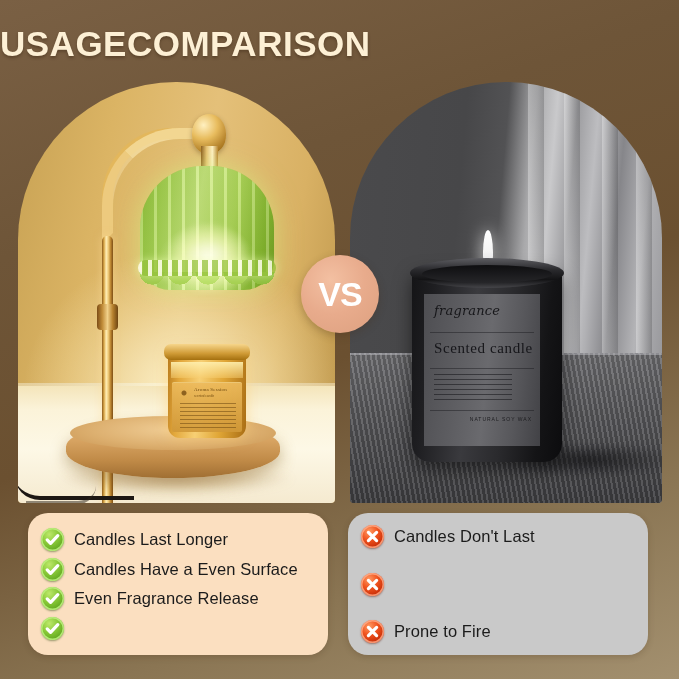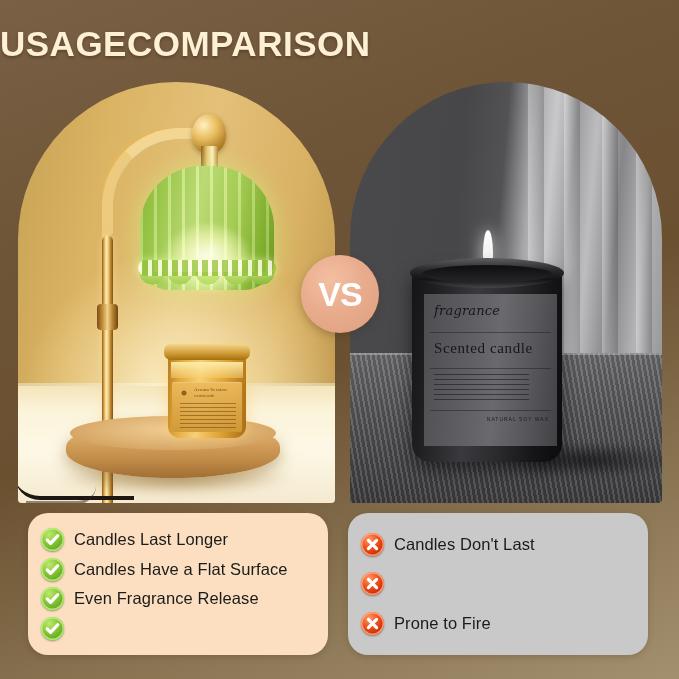--- a/index.html
+++ b/index.html
@@ -247,21 +247,21 @@
     position:absolute; left:133px; top:148px; width:10px; height:44px;
     border-radius:50% 50% 42% 42%;
     background:linear-gradient(180deg,#ffffff 0%,#f4f4f4 48%,#d8d8da 100%);
     box-shadow:0 0 16px rgba(255,255,255,.75);
   }
   .wick {
     position:absolute; left:135px; top:188px; width:4px; height:8px;
     background:#3a3a3c;
   }
   .jar-black-label {
-    position:absolute; left:74px; top:212px; width:133px; height:152px;
+    position:absolute; left:74px; top:212px; width:116px; height:152px;
     background:linear-gradient(96deg,#4e4e52 0%,#5d5d61 30%,#6a6a6e 54%,#57575b 78%,#424246 100%);
   }
   .lbl-script {
     position:absolute; left:10px; top:9px;
     font-family:"DejaVu Serif", serif; font-style:italic;
     font-size:13px; color:#17171a; letter-spacing:.2px;
   }
   .lbl-rule {
     position:absolute; left:6px; right:6px; height:1px; background:rgba(25,25,28,.45);
   }
@@ -304,20 +304,21 @@
   .card-pro {
     left:28px; width:300px;
     background:#fbdfc0;
     box-shadow:0 2px 6px rgba(70,45,25,.22);
     text-align:center;
   }
   .card-con {
     left:348px; width:300px;
     background:#c9c9c9;
     box-shadow:0 2px 6px rgba(70,45,25,.22);
+    justify-content:space-between;
   }
   .feat {
     display:flex; align-items:center; gap:10px;
     padding-left:13px;
   }
   .feat-text {
     font-size:16.5px; color:#1b1b1b; letter-spacing:.1px; white-space:nowrap;
   }
 
   
@@ -415,21 +416,21 @@
         </svg>
     </span>
     <span class="feat-text">Candles Last Longer</span>
   </div>
   <div class="feat">
     <span class="ic ic-ok">
       <svg viewBox="0 0 23 23">
           <path d="M6.2 11.9 L9.6 15.4 L16.8 7.6" stroke="#ffffff" stroke-width="3.2" fill="none" stroke-linecap="round" stroke-linejoin="round"></path>
         </svg>
     </span>
-    <span class="feat-text">Candles Have a Flat Surface</span>
+    <span class="feat-text">Candles Have a Even Surface</span>
   </div>
   <div class="feat">
     <span class="ic ic-ok">
       <svg viewBox="0 0 23 23">
           <path d="M6.2 11.9 L9.6 15.4 L16.8 7.6" stroke="#ffffff" stroke-width="3.2" fill="none" stroke-linecap="round" stroke-linejoin="round"></path>
         </svg>
     </span>
     <span class="feat-text">Even Fragrance Release</span>
   </div>
   <div class="feat">

